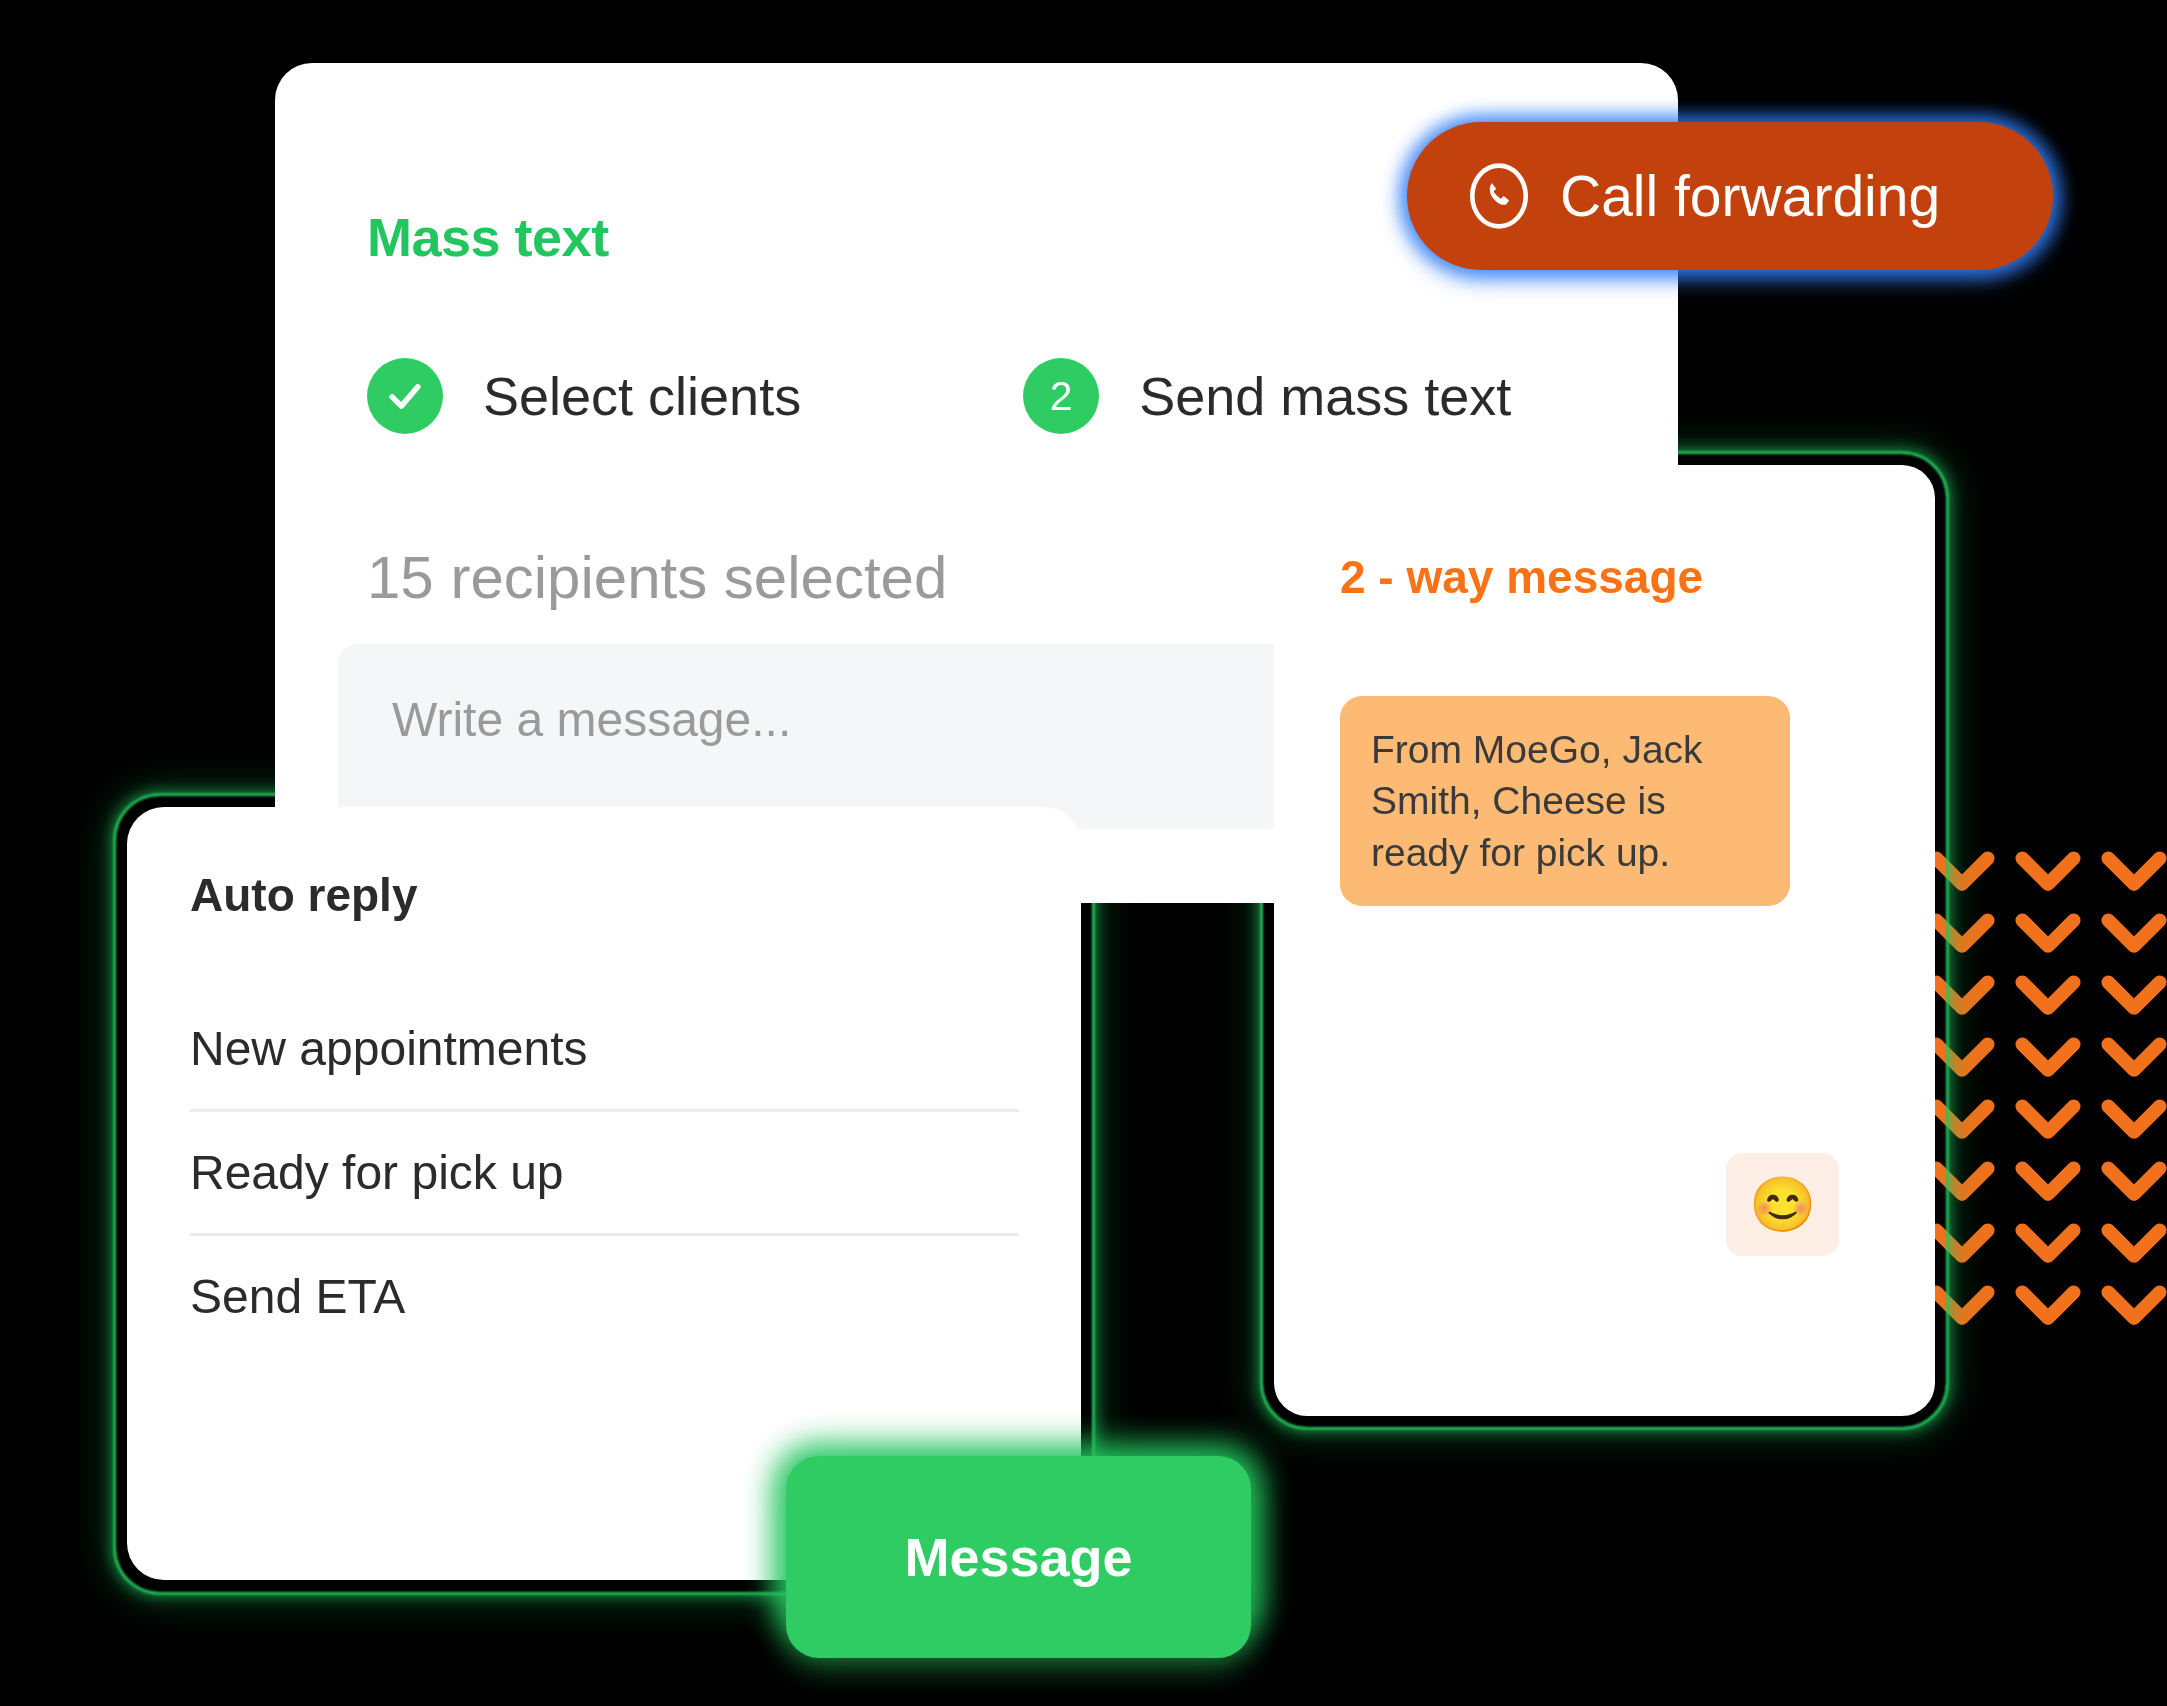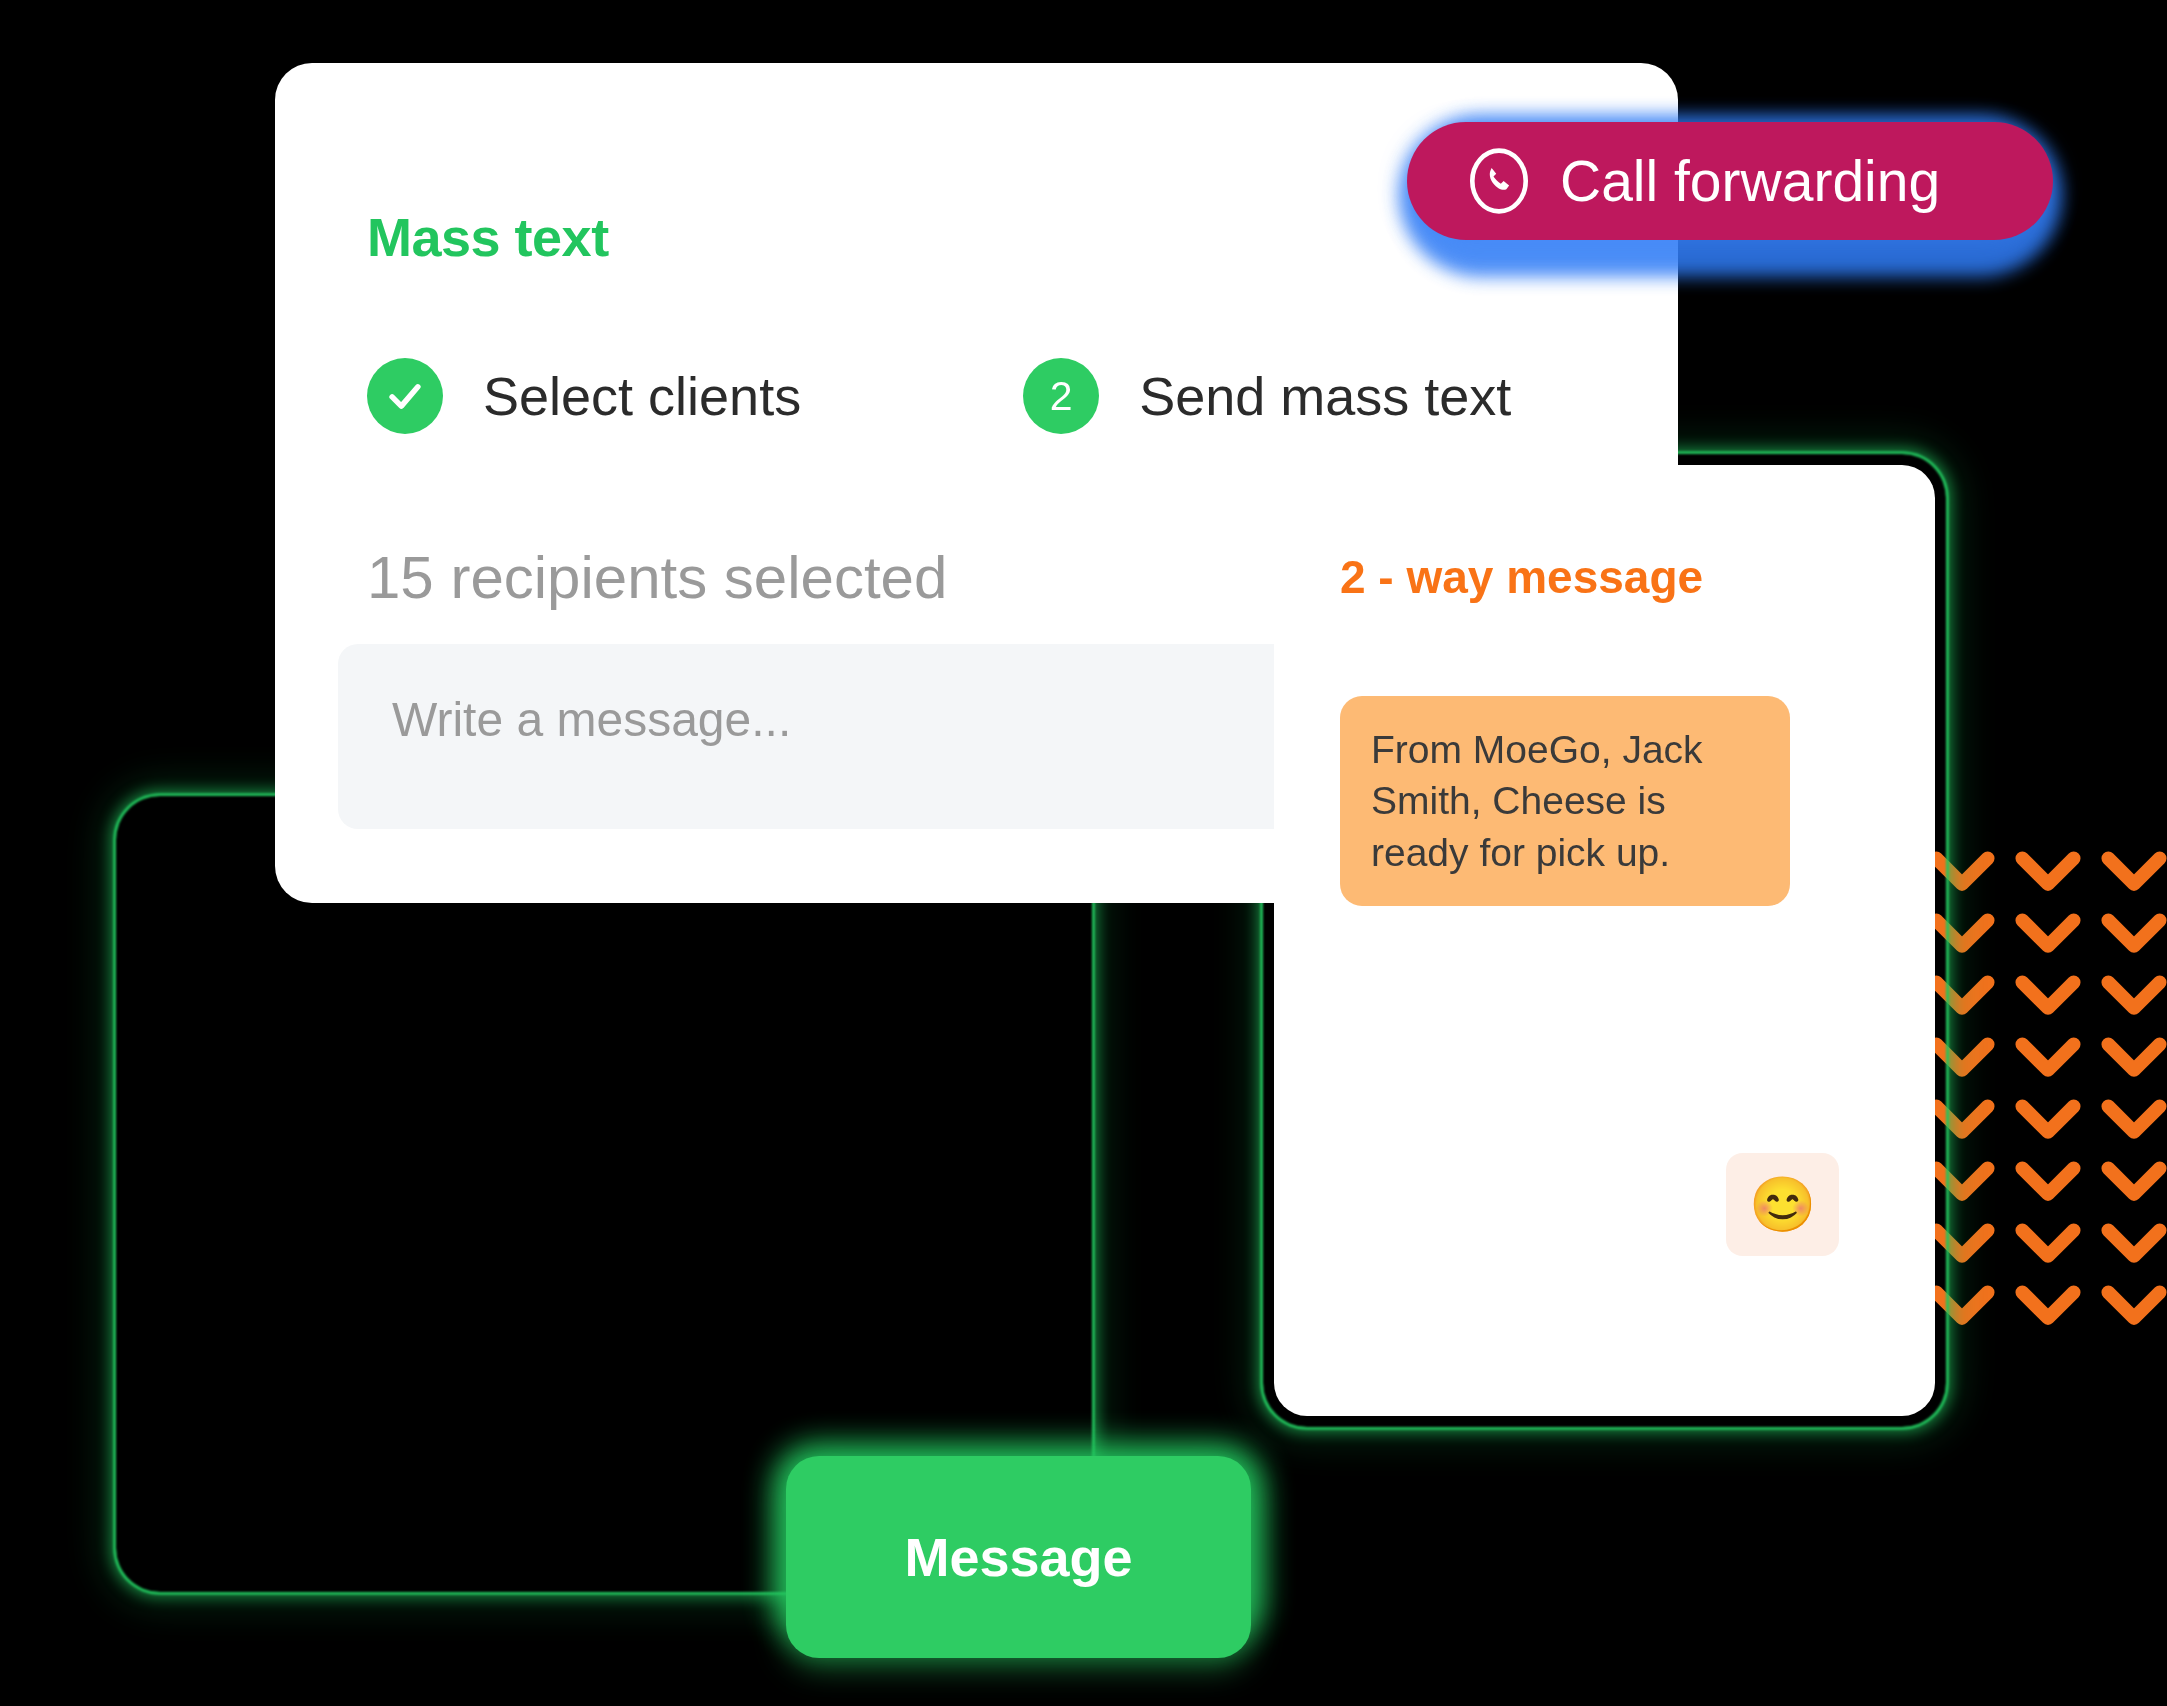--- a/index.html
+++ b/index.html
@@ -92,22 +92,22 @@
   
   #call-fwd-wrap { position:absolute; left:1407px; top:122px; z-index:9; }
   #call-fwd-glow {
     position:absolute; left:-7.4px; top:-7.4px;
     width:661px; height:162px; border-radius:81px;
     background:#2f7cf6;
     filter:blur(8.3px); opacity:0.85;
   }
   #call-fwd {
     position:relative;
-    width:646px; height:118px;
-    background:#be185d; border-radius:74px;
+    width:646px; height:148px;
+    background:#c2410c; border-radius:74px;
     display:flex; align-items:center; gap:26px;
     padding-left:57px;
     box-shadow:0 7.4px 28px rgba(59,130,246,0.45);
   }
   #call-fwd .cf-icon { width:70px; height:70px; flex:0 0 auto; }
   #call-fwd .cf-label {
     color:#fff; font-size:57px; font-weight:500; white-space:nowrap;
   }
 
   
@@ -340,20 +340,30 @@
     <div id="call-fwd-glow"></div>
     <div id="call-fwd">
       <svg class="cf-icon" viewBox="0 0 76 76">
         <ellipse cx="38" cy="38" rx="29" ry="33" stroke="#fff" stroke-width="5" fill="none"></ellipse>
         <path d="M29 26 C27 30 28 36 32 41 C36 46 42 49 46 47 L49 43 L43 38 L40 41 C37 39 34 36 32 33 L35 30 L30 24 Z" fill="#fff"></path>
       </svg>
       <div class="cf-label">Call forwarding</div>
     </div>
   </div>
 
+  <div class="card" id="card-auto">
+    <div class="auto-title">Auto reply</div>
+    <div class="auto-list">
+      <div class="auto-item">New appointments</div>
+      <div class="auto-div"></div>
+      <div class="auto-item">Ready for pick up</div>
+      <div class="auto-div"></div>
+      <div class="auto-item">Send ETA</div>
+    </div>
+  </div>
 
   <div class="card" id="card-two">
     <div class="two-title">2 - way message</div>
     <div class="bubble-out">From MoeGo, Jack Smith, Cheese is ready for pick up.</div>
     <div class="bubble-emoji">😊</div>
   </div>
 
   <div id="msg-btn-wrap">
     <div id="msg-btn-glow"></div>
     <div id="msg-btn">

